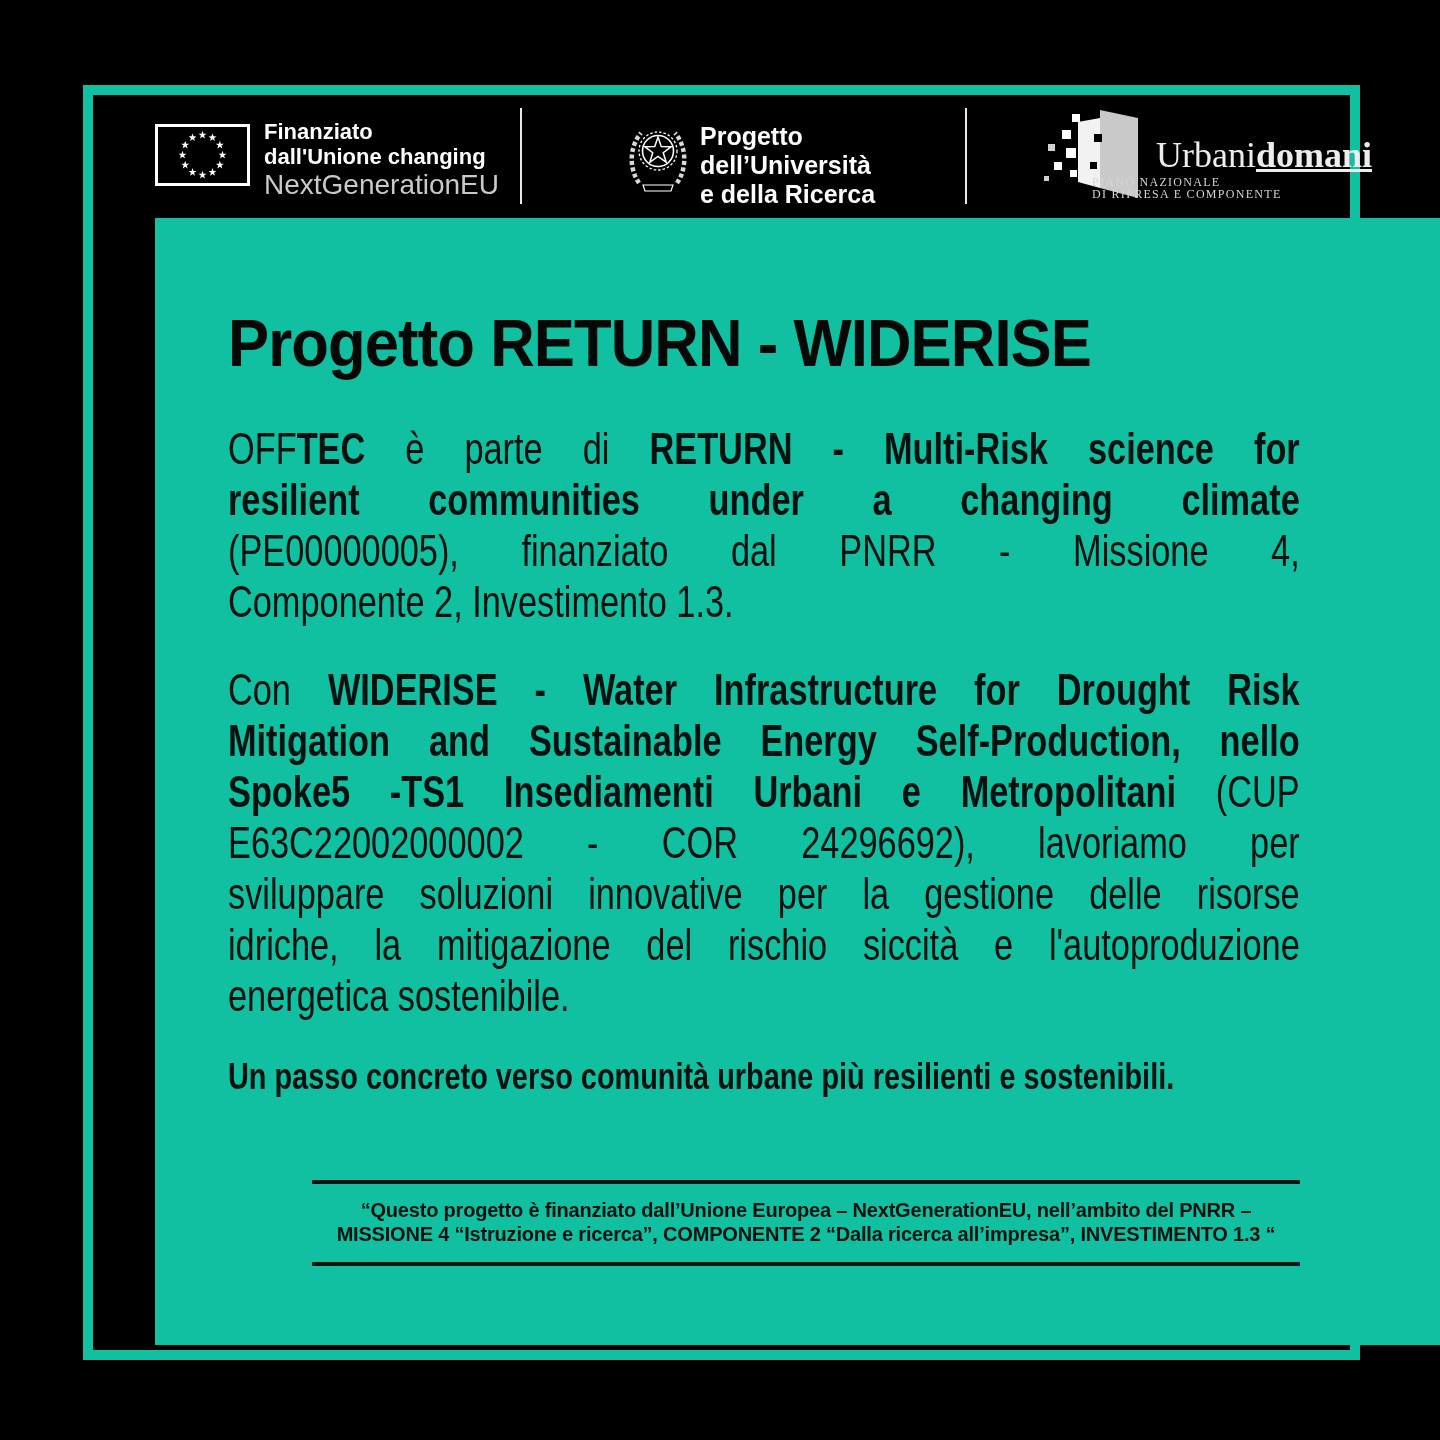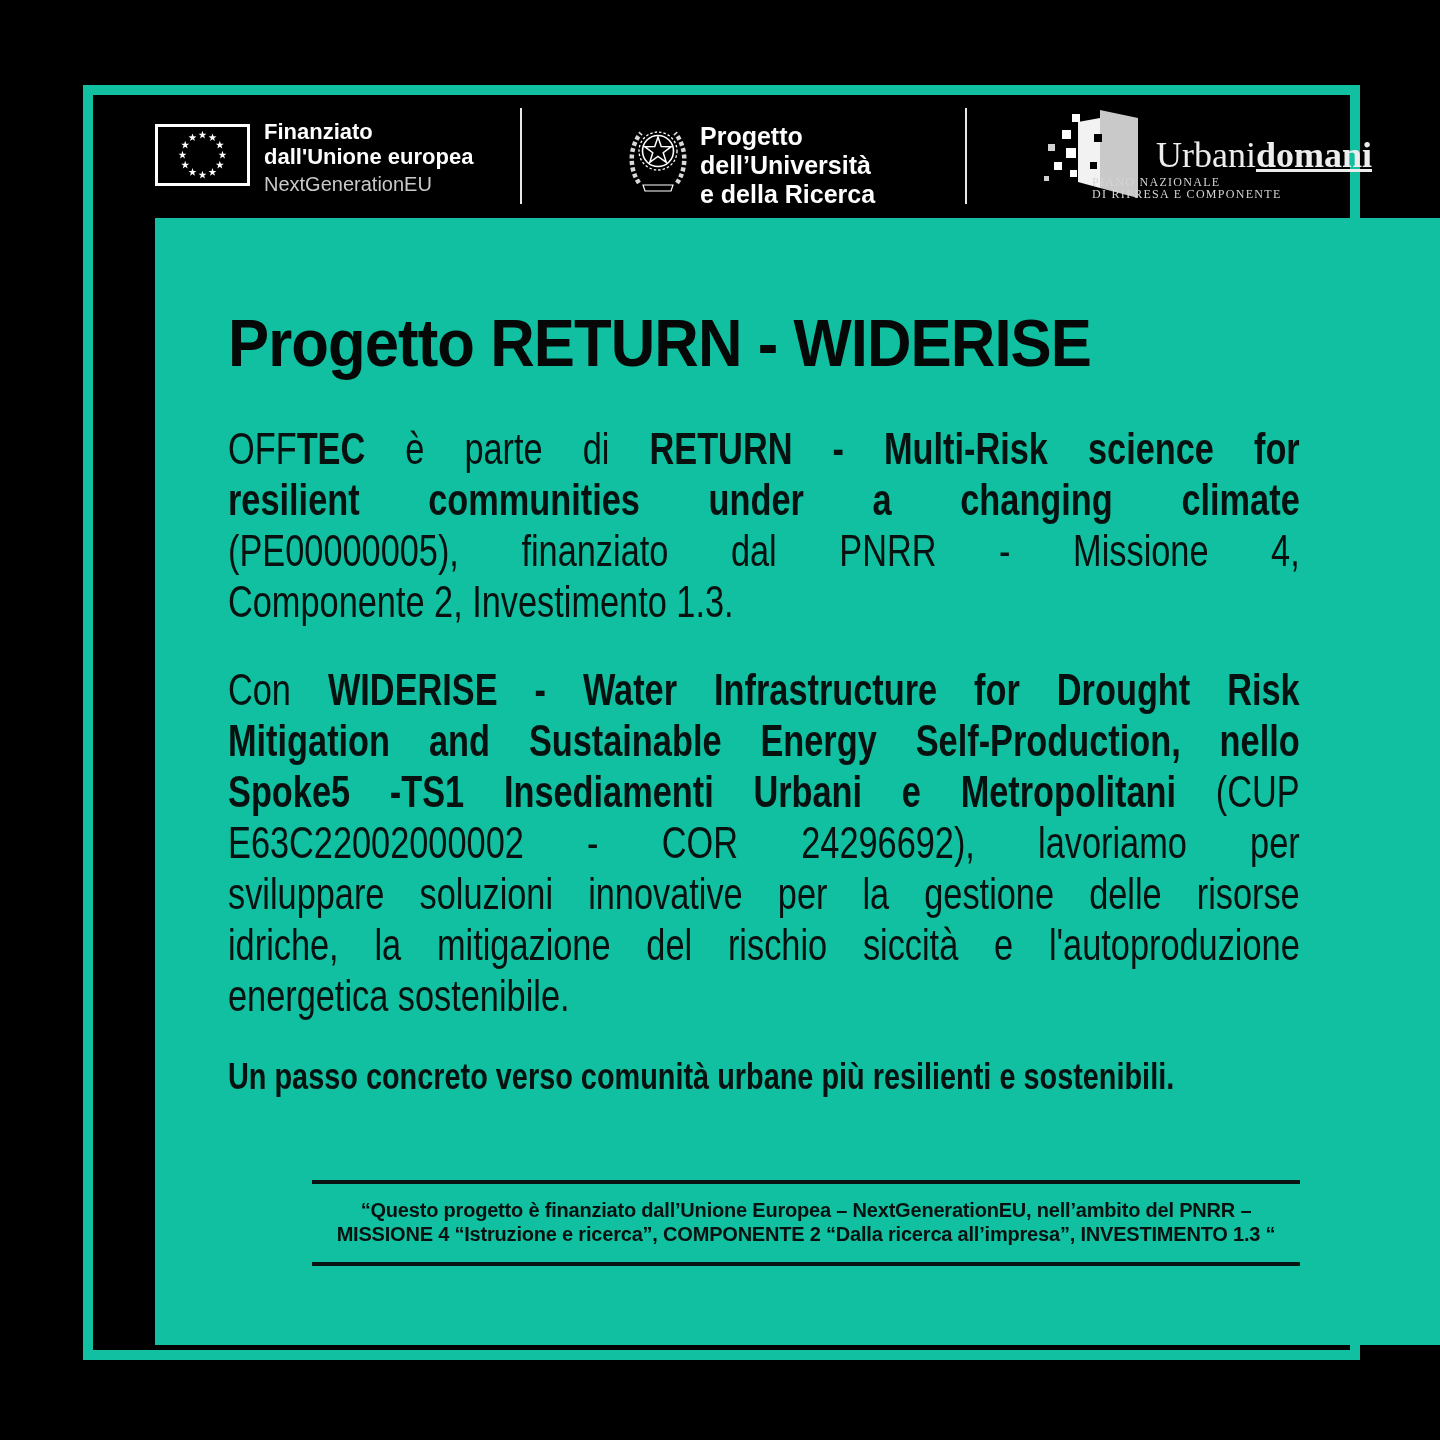--- a/index.html
+++ b/index.html
@@ -9,21 +9,21 @@
   .frame{position:absolute;left:83px;top:85px;width:1277px;height:1275px;
          box-sizing:border-box;background:#000;border:10px solid #10c0a0;}
   
   .panel{position:absolute;left:155px;top:218px;width:1376px;height:1127px;background:#10c0a0;}
 
   
   .hdr-item{position:absolute;color:#fff;}
   .eu-flag{left:155px;top:124px;}
   .eu-text{left:264px;top:119px;line-height:25px;}
   .eu-text .l1,.eu-text .l2{font-weight:bold;font-size:22px;color:#fdfdfd;}
-  .eu-text .l3{font-size:20px;color:#c9c9c9;margin-top:3px;}
+  .eu-text .l3{font-size:28px;color:#c9c9c9;margin-top:3px;}
   .vdiv{position:absolute;top:108px;height:96px;width:0;border-left:2px solid #e8e8e8;}
   .d1{left:520px;} .d2{left:965px;}
   .emblem{left:627px;top:121px;}
   .min-text{left:700px;top:122px;font-weight:bold;font-size:25px;line-height:29px;color:#fdfdfd;}
   .door{left:1042px;top:106px;}
   .brand{left:1156px;top:134px;font-family:"Liberation Serif",serif;font-size:36px;color:#ededed;white-space:nowrap;}
   .brand .bold{font-weight:bold;text-decoration:underline;}
   .brand-sub{left:1092px;top:176px;font-size:12px;letter-spacing:1.3px;line-height:12px;color:#d5d5d5;font-family:Liberation Serif, serif;}
 
   
@@ -61,21 +61,21 @@
       <use href="#st" transform="translate(0,40)"></use>
       <use href="#st" transform="translate(-10,37.32)"></use>
       <use href="#st" transform="translate(-17.32,30)"></use>
       <use href="#st" transform="translate(-20,20)"></use>
       <use href="#st" transform="translate(-17.32,10)"></use>
       <use href="#st" transform="translate(-10,2.68)"></use>
     </g>
   </svg>
   <div class="hdr-item eu-text">
     <div class="l1">Finanziato</div>
-    <div class="l2">dall'Unione europea</div>
+    <div class="l2">dall'Unione changing</div>
     <div class="l3">NextGenerationEU</div>
   </div>
 
   <div class="vdiv d1"></div>
 
   <svg class="hdr-item emblem" width="62" height="74" viewBox="0 0 62 74">
     <g stroke="#ffffff" fill="none">
       <circle cx="31" cy="30" r="19" stroke-width="1.3" stroke-dasharray="2.5 2"></circle>
       <circle cx="31" cy="30" r="15.5" stroke-width="1.6"></circle>
       <polygon stroke-width="1.5" points="31,16 34.23,25.55 44.31,25.67 36.23,31.70 39.23,41.33 31,35.5 22.77,41.33 25.77,31.70 17.69,25.67 27.77,25.55"></polygon>

